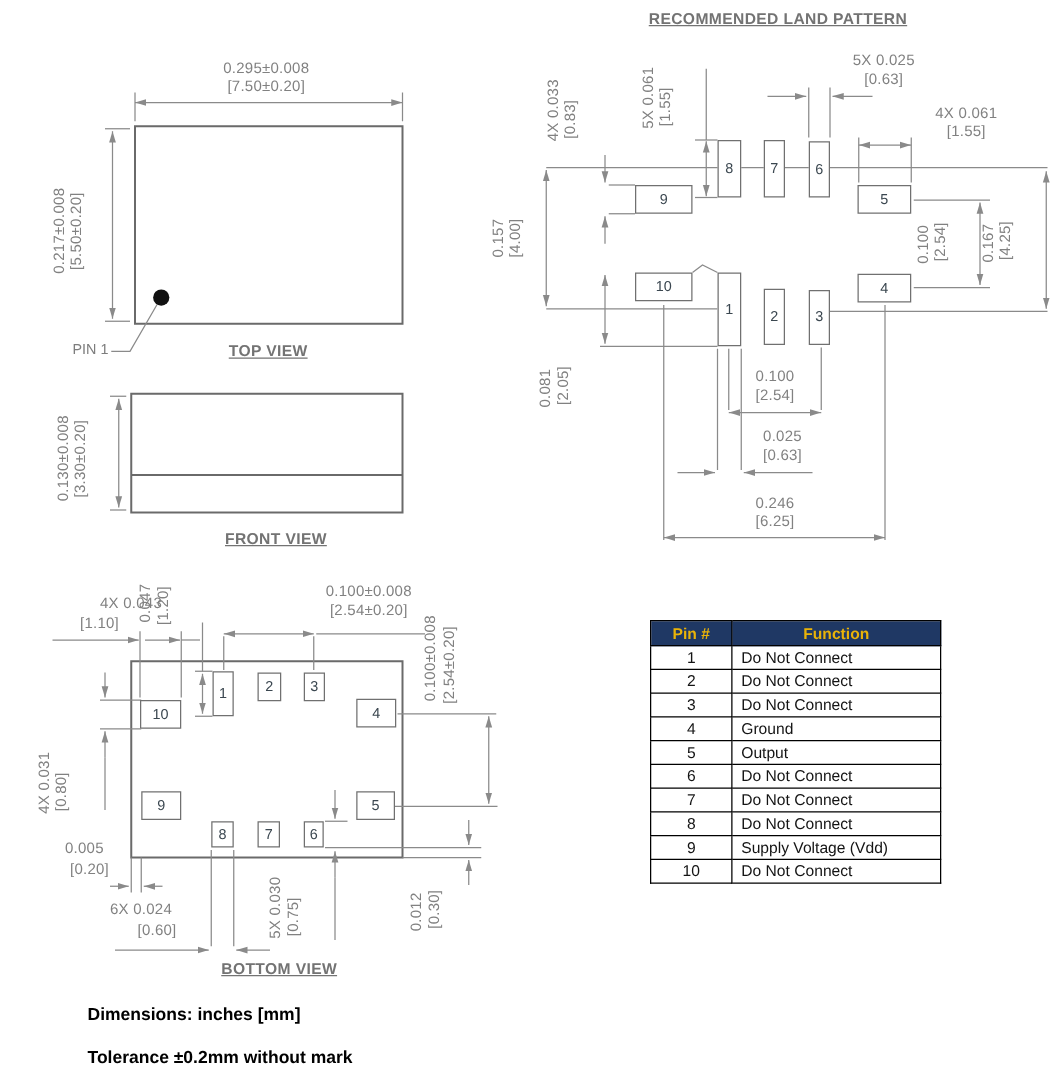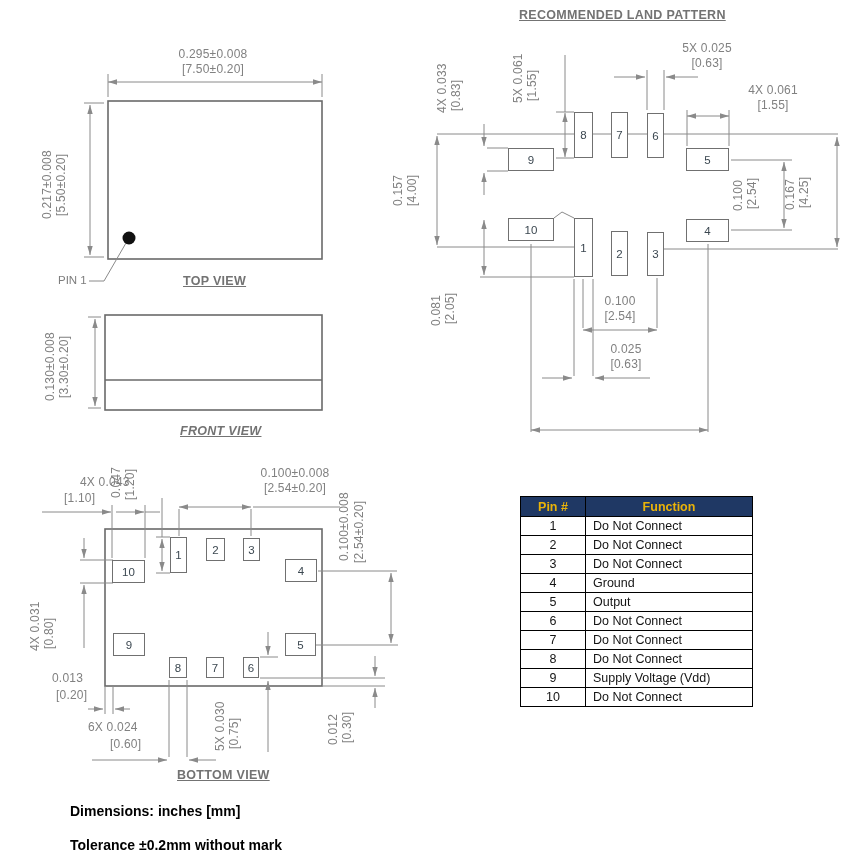--- a/index.html
+++ b/index.html
@@ -148,21 +148,21 @@
     <div>0.295±0.008</div>
     <div>[7.50±0.20]</div>
   </div>
   <div class="dim rot" style="left:55px; top:204px;">0.217±0.008</div>
   <div class="dim rot" style="left:69px; top:201px;">[5.50±0.20]</div>
   <div class="pin1lbl" style="left:58px; top:274px;">PIN 1</div>
   <div class="vlabel" style="left:183px; top:274px;">TOP VIEW</div>
 
   <div class="dim rot" style="left:58px; top:386px;">0.130±0.008</div>
   <div class="dim rot" style="left:72px; top:383px;">[3.30±0.20]</div>
-  <div class="vlabel" style="left:180px; top:424px;font-style:italic;">FRONT VIEW</div>
+  <div class="vlabel" style="left:180px; top:424px;">FRONT VIEW</div>
 
   <div class="pad" style="left:170px; top:537px; width:17px; height:36px;">1</div>
   <div class="pad" style="left:206px; top:538px; width:19px; height:23px;">2</div>
   <div class="pad" style="left:243px; top:538px; width:17px; height:23px;">3</div>
   <div class="pad" style="left:112px; top:560px; width:33px; height:23px;">10</div>
   <div class="pad" style="left:285px; top:559px; width:32px; height:23px;">4</div>
   <div class="pad" style="left:113px; top:633px; width:32px; height:23px;">9</div>
   <div class="pad" style="left:285px; top:633px; width:31px; height:23px;">5</div>
   <div class="pad" style="left:169px; top:657px; width:18px; height:21px;">8</div>
   <div class="pad" style="left:206px; top:657px; width:18px; height:21px;">7</div>
@@ -173,21 +173,21 @@
   <div class="dim rot" style="left:124px; top:483px;">0.047</div>
   <div class="dim rot" style="left:138px; top:485px;">[1.20]</div>
   <div class="dim dim2" style="left:235px; top:466px; width:120px;">
     <div>0.100±0.008</div>
     <div>[2.54±0.20]</div>
   </div>
   <div class="dim rot" style="left:352px; top:546px;">0.100±0.008</div>
   <div class="dim rot" style="left:367px; top:548px;">[2.54±0.20]</div>
   <div class="dim rot" style="left:43px; top:636px;">4X 0.031</div>
   <div class="dim rot" style="left:57px; top:634px;">[0.80]</div>
-  <div class="dim" style="left:52px; top:671px;">0.013</div>
+  <div class="dim" style="left:52px; top:671px;">0.005</div>
   <div class="dim" style="left:56px; top:688px;">[0.20]</div>
   <div class="dim" style="left:88px; top:720px;">6X 0.024</div>
   <div class="dim" style="left:110px; top:737px;">[0.60]</div>
   <div class="dim rot" style="left:228px; top:736px;">5X 0.030</div>
   <div class="dim rot" style="left:242px; top:734px;">[0.75]</div>
   <div class="dim rot" style="left:341px; top:730px;">0.012</div>
   <div class="dim rot" style="left:355px; top:728px;">[0.30]</div>
   <div class="vlabel" style="left:177px; top:768px;">BOTTOM VIEW</div>
 
   <div class="vlabel" style="left:519px; top:8px;">RECOMMENDED LAND PATTERN</div>
@@ -224,20 +224,24 @@
   <div class="dim rot" style="left:444px; top:311px;">0.081</div>
   <div class="dim rot" style="left:458px; top:309px;">[2.05]</div>
   <div class="dim dim2" style="left:565px; top:294px; width:110px;">
     <div>0.100</div>
     <div>[2.54]</div>
   </div>
   <div class="dim dim2" style="left:571px; top:342px; width:110px;">
     <div>0.025</div>
     <div>[0.63]</div>
   </div>
+  <div class="dim dim2" style="left:565px; top:395px; width:110px;">
+    <div>0.246</div>
+    <div>[6.25]</div>
+  </div>
 
   <table class="pins">
     <thead>
       <tr>
         <th class="c1">Pin #</th>
         <th class="c2">Function</th>
       </tr>
     </thead>
     <tbody>
       <tr>

